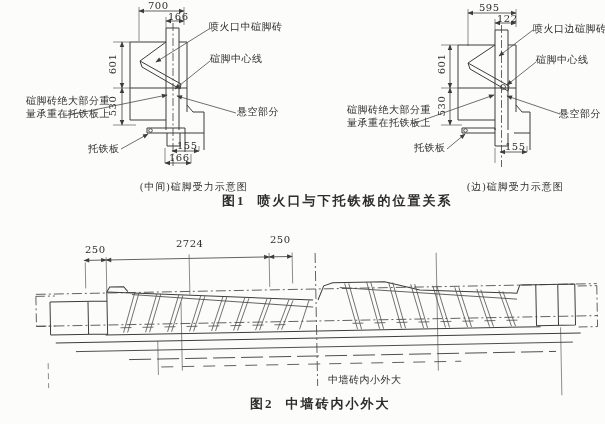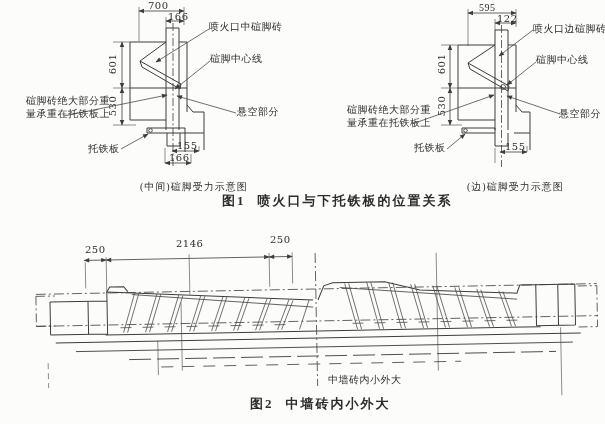--- a/index.html
+++ b/index.html
@@ -156,36 +156,36 @@
 <div class="t lbl" style="left:209px;top:22px;">喷火口中碹脚砖</div>
 <div class="t lbl" style="left:210px;top:54px;">碹脚中心线</div>
 <div class="t lbl" style="left:237px;top:107px;">悬空部分</div>
 <div class="t lbl" style="left:88px;top:144px;">托铁板</div>
 <div class="t note" style="left:26px;top:96px;">碹脚砖绝大部分重</div>
 <div class="t note" style="left:26px;top:109px;">量承重在托铁板上</div>
 <div class="t dim" style="left:177px;top:141px;">155</div>
 <div class="t dim" style="left:169px;top:153px;">166</div>
 <div class="t cap" style="left:140px;top:182px;">(中间)碹脚受力示意图</div>
 
-<div class="t dim" style="left:479px;top:3px;font-family:Liberation Serif, serif;">595</div>
+<div class="t dim" style="left:479px;top:3px;">595</div>
 <div class="t dim" style="left:497px;top:14px;">122</div>
 <div class="t dim rot" style="left:430px;top:58px;">601</div>
 <div class="t dim rot" style="left:430px;top:100px;">530</div>
 <div class="t lbl" style="left:533px;top:24px;">喷火口边碹脚砖</div>
 <div class="t lbl" style="left:536px;top:55px;">碹脚中心线</div>
 <div class="t lbl" style="left:559px;top:109px;">悬空部分</div>
 <div class="t lbl" style="left:414px;top:143px;">托铁板</div>
 <div class="t note" style="left:347px;top:105px;">碹脚砖绝大部分重</div>
 <div class="t note" style="left:347px;top:118px;">量承重在托铁板上</div>
 <div class="t dim" style="left:505px;top:142px;">155</div>
 <div class="t cap" style="left:467px;top:182px;font-family:Liberation Serif, serif;">(边)碹脚受力示意图</div>
 
 <div class="t figtitle" style="left:222px;top:194px;">
   <span class="num">图1</span><span>喷火口与下托铁板的位置关系</span>
 </div>
 
 <div class="t dim" style="left:85px;top:245px;">250</div>
-<div class="t dim" style="left:176px;top:239px;">2146</div>
+<div class="t dim" style="left:176px;top:239px;">2724</div>
 <div class="t dim" style="left:270px;top:235px;">250</div>
 <div class="t lbl" style="left:328px;top:375px;">中墙砖内小外大</div>
 <div class="t figtitle" style="left:250px;top:397px;text-align:right;">
   <span class="num">图2</span><span>中墙砖内小外大</span>
 </div>
 
 </body></html>

